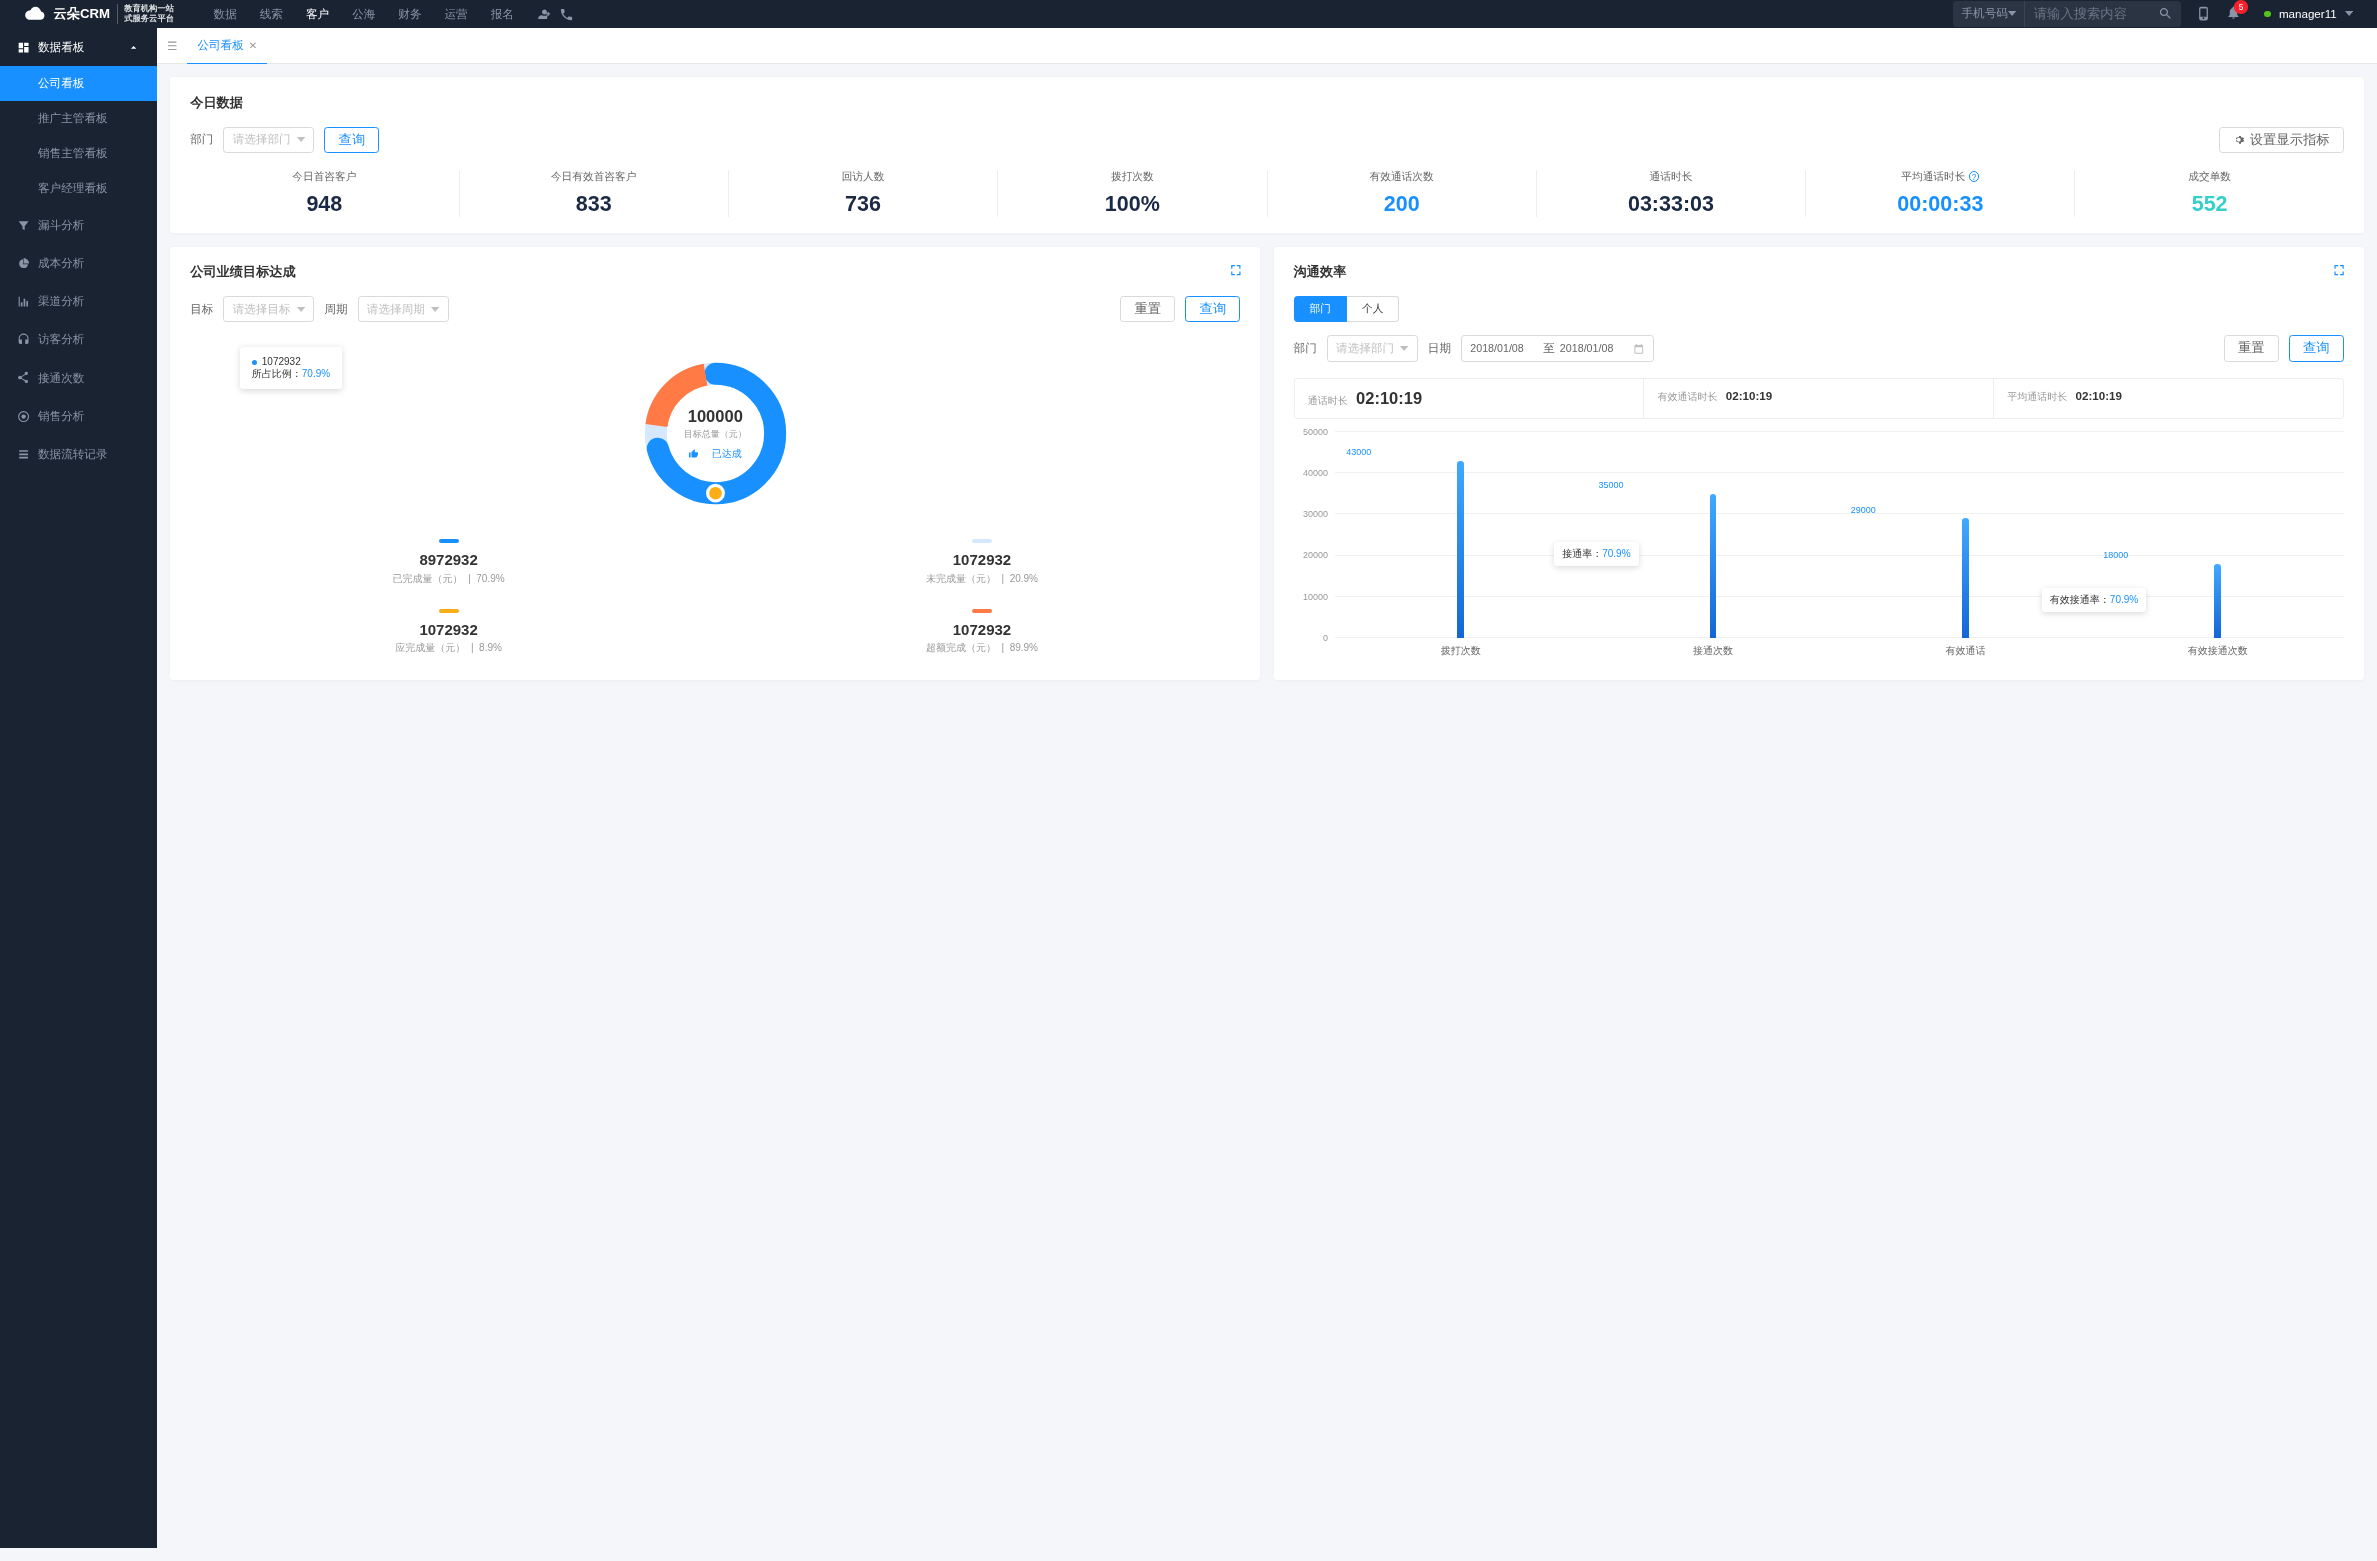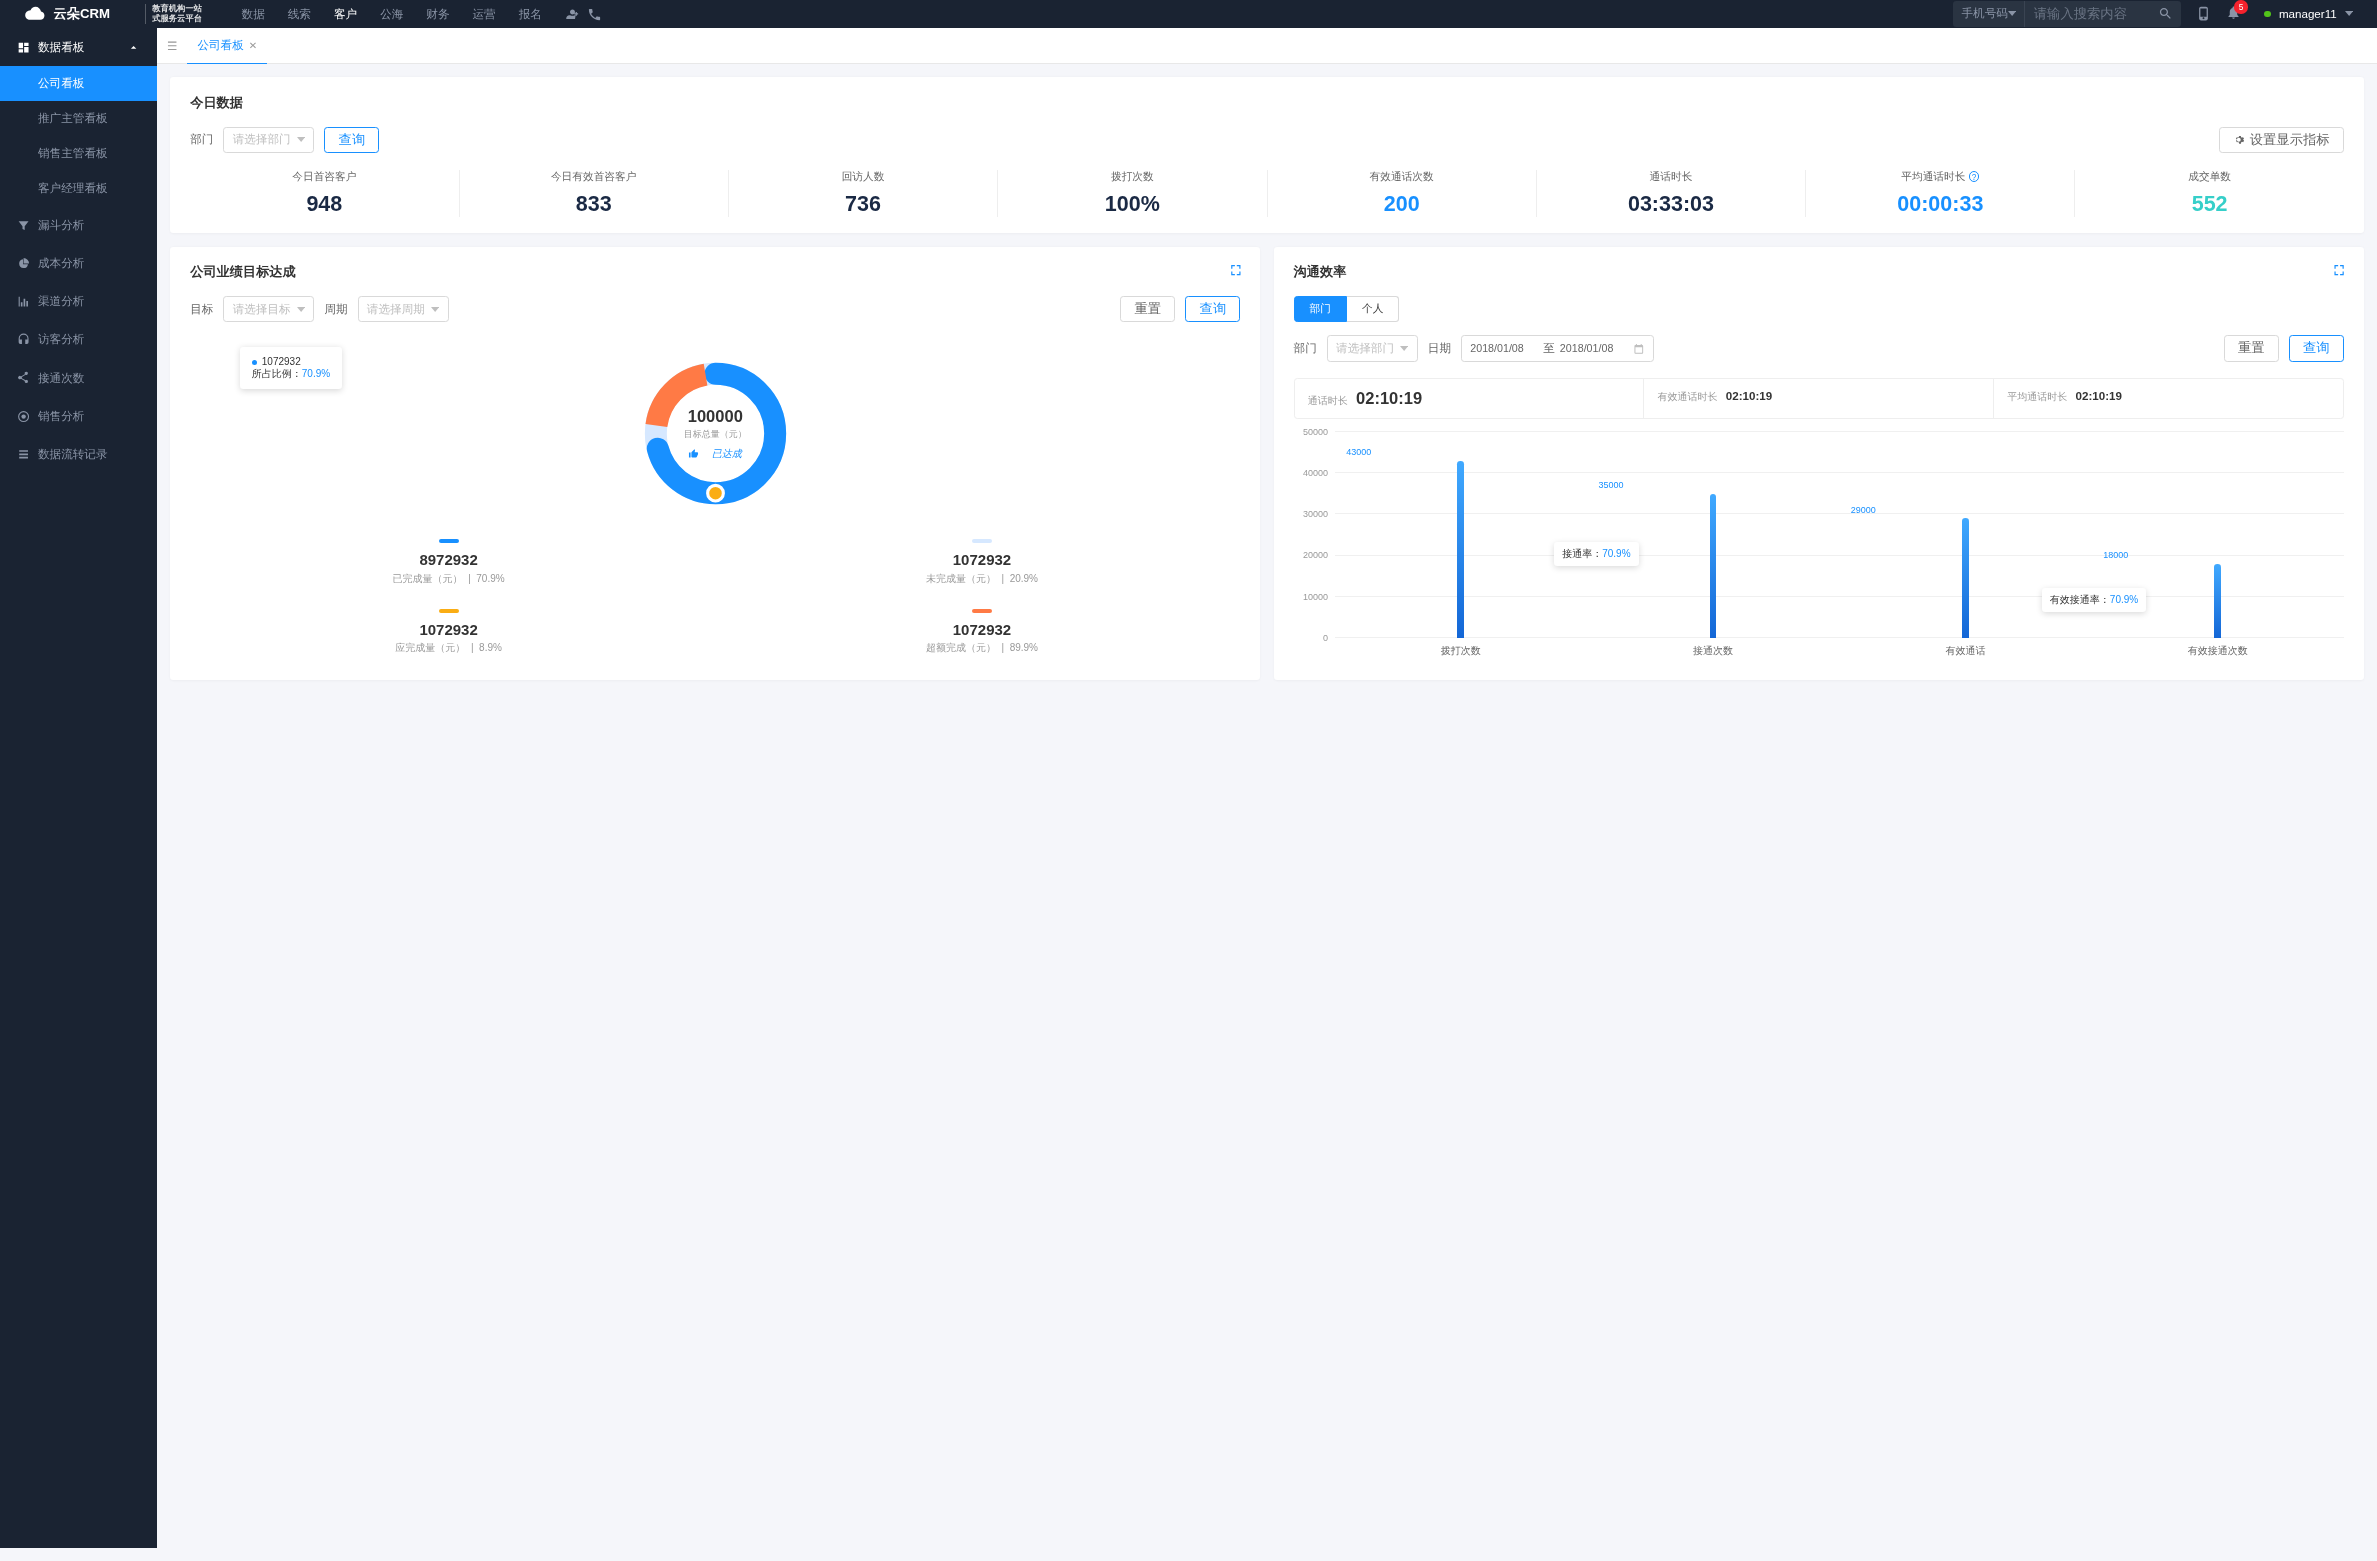--- a/index.html
+++ b/index.html
@@ -3,21 +3,21 @@
 <meta charset="utf-8">
 <style>
 * { margin: 0; padding: 0; box-sizing: border-box; }
 body { font-family: -apple-system, "PingFang SC", "Microsoft YaHei", sans-serif; background: #f5f6fa; color: #333; font-size: 11.6px; }
 
 
 .header { height: 28px; background: #1a2332; display: flex; align-items: center; padding: 0 24px; color: #fff; gap: 6.6px; }
 .logo { display: flex; align-items: center; gap: 6.6px; margin-right: 33px; font-weight: bold; }
 .logo-icon { width: 23px; height: 16.5px; }
 .logo-text { font-size: 13.2px; }
-.logo-sub { font-size: 8.3px; line-height: 1.2; opacity: .85; border-left: 0.8px solid rgba(255,255,255,.3); padding-left: 6.6px; margin-left: 28px; }
+.logo-sub { font-size: 8.3px; line-height: 1.2; opacity: .85; border-left: 0.8px solid rgba(255,255,255,.3); padding-left: 6.6px; }
 .nav { display: flex; gap: 23px; }
 .nav-item { color: #8a94a6; cursor: pointer; font-size: 11.6px; }
 .nav-item.active { color: #fff; font-weight: 500; }
 .header-right { margin-left: auto; display: flex; align-items: center; gap: 15px; }
 .header-icon { width: 15px; height: 15px; fill: #8a94a6; cursor: pointer; }
 .search-group { display: flex; align-items: center; background: #2a3442; border-radius: 3.3px; height: 26.4px; }
 .search-select { background: transparent; border: none; color: #8a94a6; padding: 0 8.3px; border-right: 0.8px solid #3a4452; height: 100%; display: flex; align-items: center; cursor: pointer; }
 .search-input { background: transparent; border: none; color: #f97316; padding: 0 8.3px; width: 124px; height: 100%; outline: none; }
 .search-input::placeholder { color: #6a7484; }
 .search-btn { padding: 0 8.3px; height: 100%; display: flex; align-items: center; }
@@ -68,21 +68,21 @@
 .col { flex: 1; min-width: 0; }
 
 .expand-icon { float: right; color: #1890ff; cursor: pointer; }
 
 
 .donut-wrap { position: relative; display: flex; justify-content: center; padding: 16.5px 0; }
 .donut-svg { width: 157px; height: 157px; }
 .donut-center { position: absolute; top: 50%; left: 50%; transform: translate(-50%, -50%); text-align: center; }
 .donut-value { font-size: 16.5px; font-weight: 600; color: #333; }
 .donut-label { font-size: 9px; color: #999; margin-top: 1.7px; }
-.donut-badge { margin-top: 6.6px; color: #1890ff; font-size: 10px; display: flex; align-items: center; justify-content: center; gap: 13px; font-style: italic; }
+.donut-badge { margin-top: 6.6px; color: #1890ff; font-size: 10px; display: flex; align-items: center; justify-content: center; gap: 13px; }
 .tooltip { position: absolute; background: #fff; box-shadow: 0 1.7px 6.6px rgba(0,0,0,.15); border-radius: 3.3px; padding: 8.3px 11.6px; font-size: 10px; top: 8.3px; left: 50px; }
 .tooltip-dot { display: inline-block; width: 5px; height: 5px; background: #1890ff; border-radius: 50%; margin-right: 5px; }
 .tooltip-row { white-space: nowrap; }
 .tooltip-val { color: #1890ff; }
 
 .legend-grid { display: grid; grid-template-columns: 1fr 1fr; gap: 23px 16.5px; margin-top: 10px; }
 .legend-item { text-align: center; }
 .legend-bar { width: 20px; height: 4.1px; border-radius: 2.5px; margin: 0 auto 8.3px; }
 .legend-value { font-size: 15px; font-weight: 600; color: #333; }
 .legend-label { font-size: 10px; color: #999; margin-top: 3.3px; }

